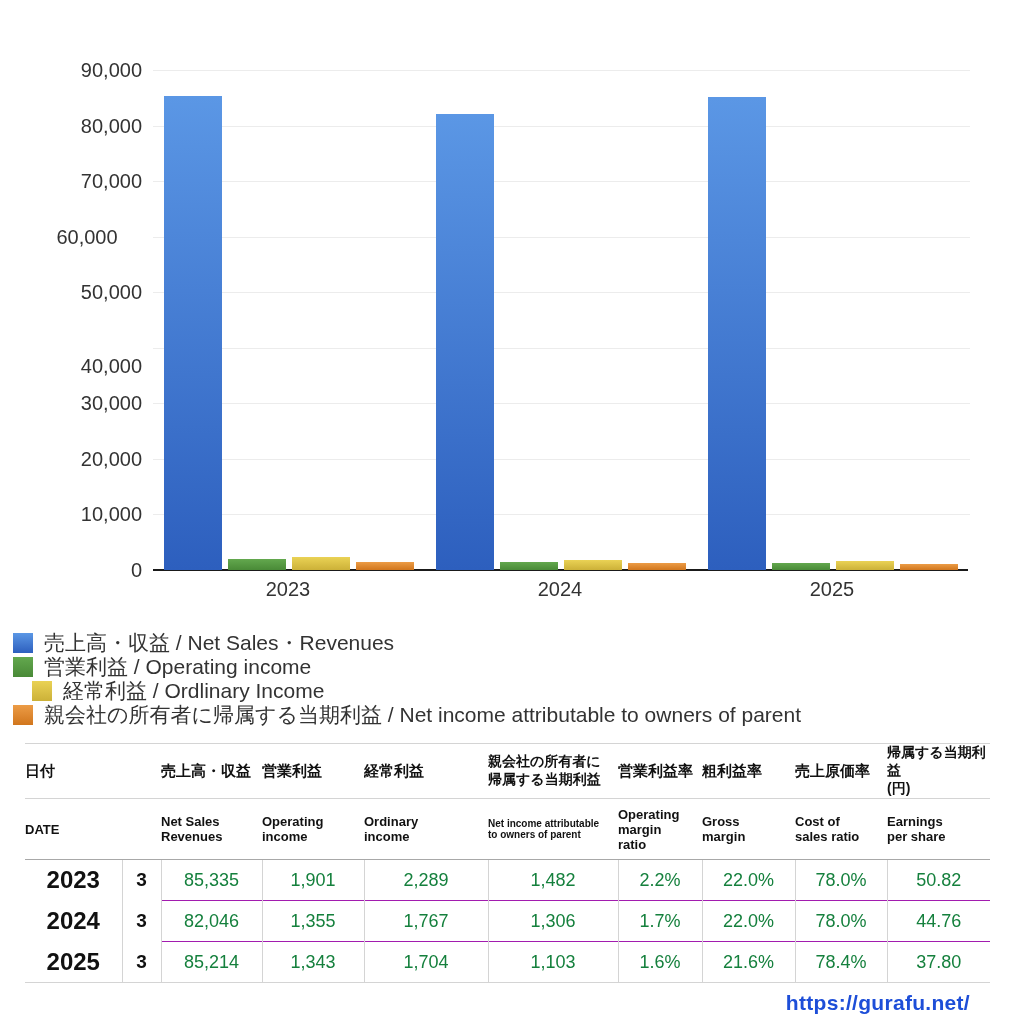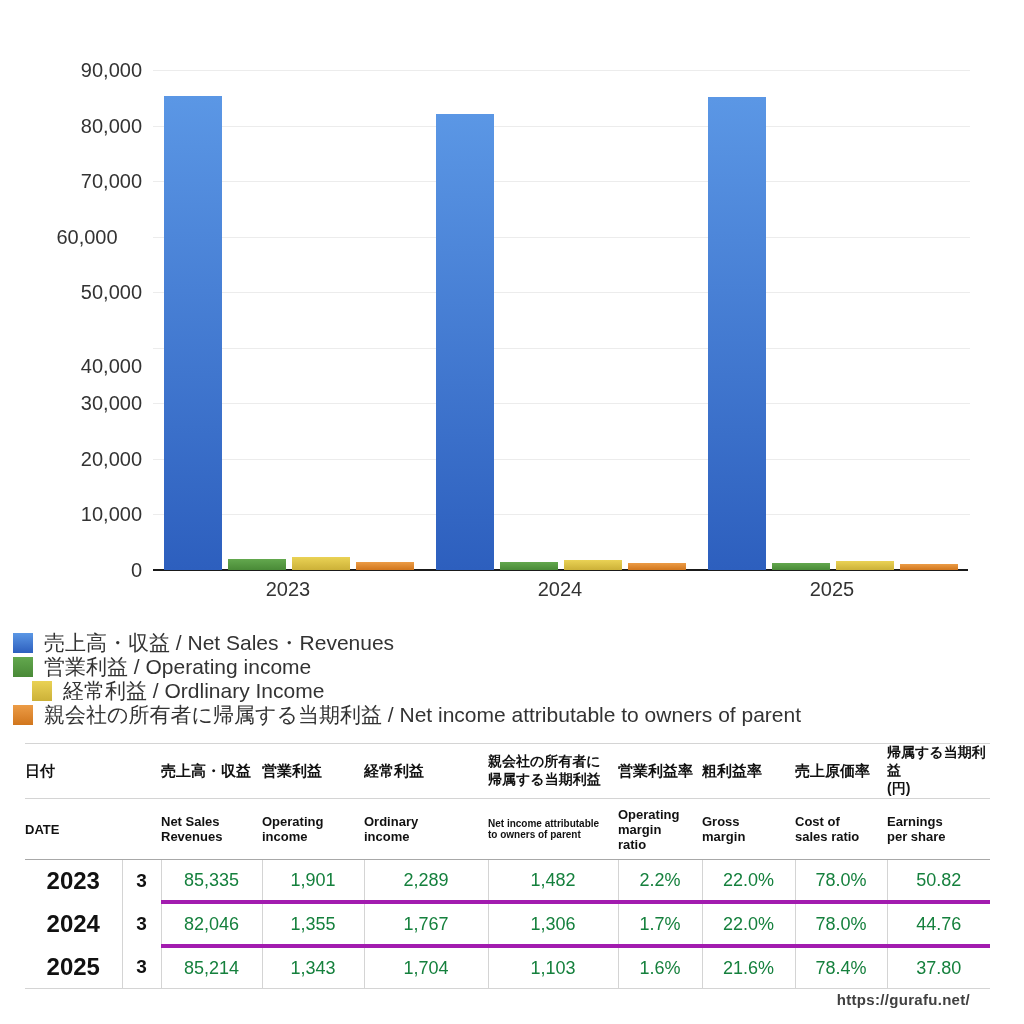--- a/index.html
+++ b/index.html
@@ -33,26 +33,26 @@
   tr.en-row th { height: 60px; font-size: 13px; border-bottom: 1px solid #a8a8a8; }
   tr.jp-row th.jp-small { font-size: 14px; }
   tr.en-row th.en-small { font-size: 10px; }
   tbody td { height: 40px; text-align: center; vertical-align: middle;
              font-size: 18px; color: #15803d; background: #fff; }
   tbody td.year  { font-size: 24px; font-weight: bold; color: #111;
                    border-right: 1px solid #d4d4d4; }
   tbody td.month { font-size: 19px; font-weight: bold; color: #111;
                    border-right: 1px solid #d4d4d4; }
   tbody td.data + td.data { border-left: 1px solid #d4d4d4; }
-  tbody tr + tr td.data { border-top: 4px solid #a21caf; }
+  tbody tr + tr td.data { border-top: 1px solid #a21caf; }
   tbody tr:last-child td { border-bottom: 1px solid #d4d4d4; }
 
   
-  #footer-url { position: absolute; top: 991px; right: 54px; font-size: 15px;
-                font-weight: bold; color: #404040; letter-spacing: 0.3px; }
+  #footer-url { position: absolute; top: 991px; right: 54px; font-size: 21px;
+                font-weight: bold; color: #1d4ed8; letter-spacing: 0.3px; }
 </style>
 </head>
 <body>
 
 <div id="stage">
   <div id="chart">
       <div class="gridline" style="left: 153px; top: 514px; width: 817px;"></div>
       <div class="gridline" style="left: 153px; top: 459px; width: 817px;"></div>
       <div class="gridline" style="left: 153px; top: 403px; width: 817px;"></div>
       <div class="gridline" style="left: 153px; top: 348px; width: 817px;"></div>

